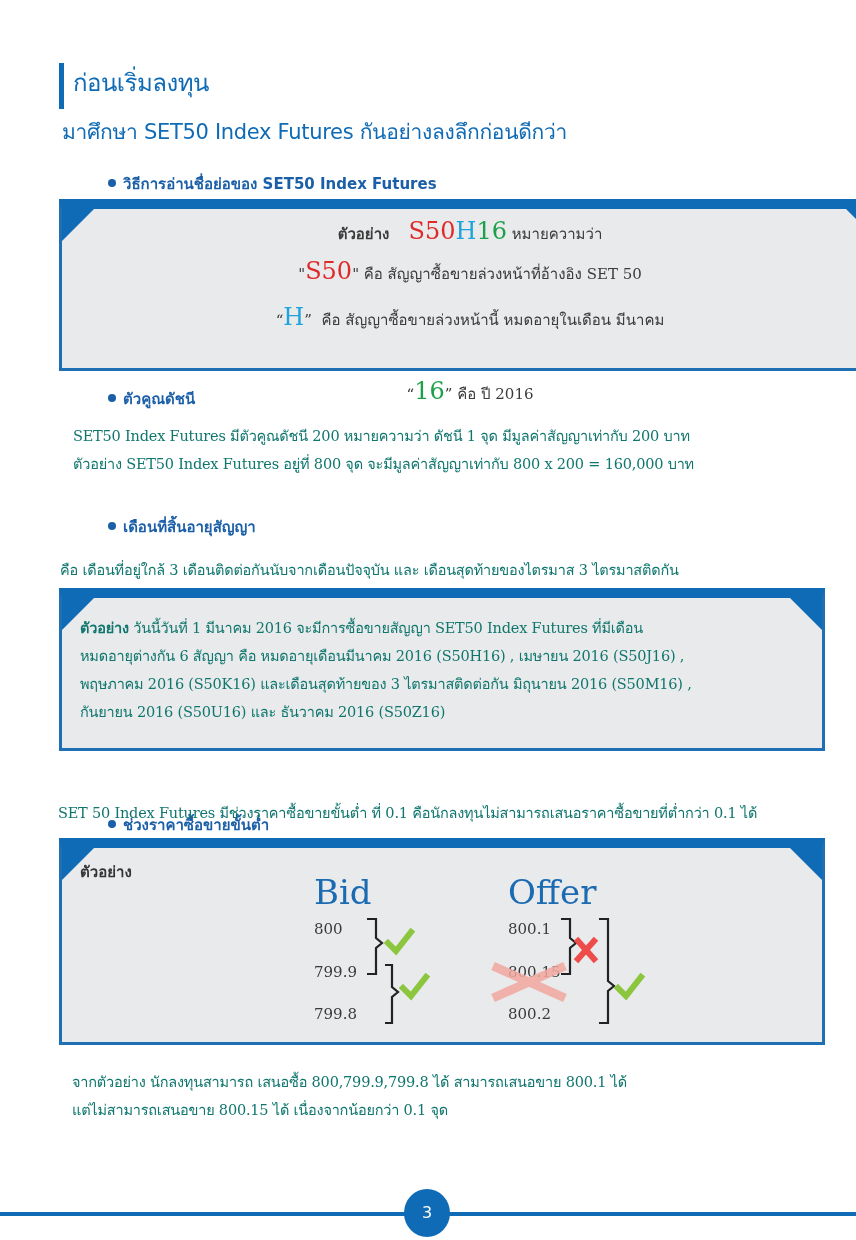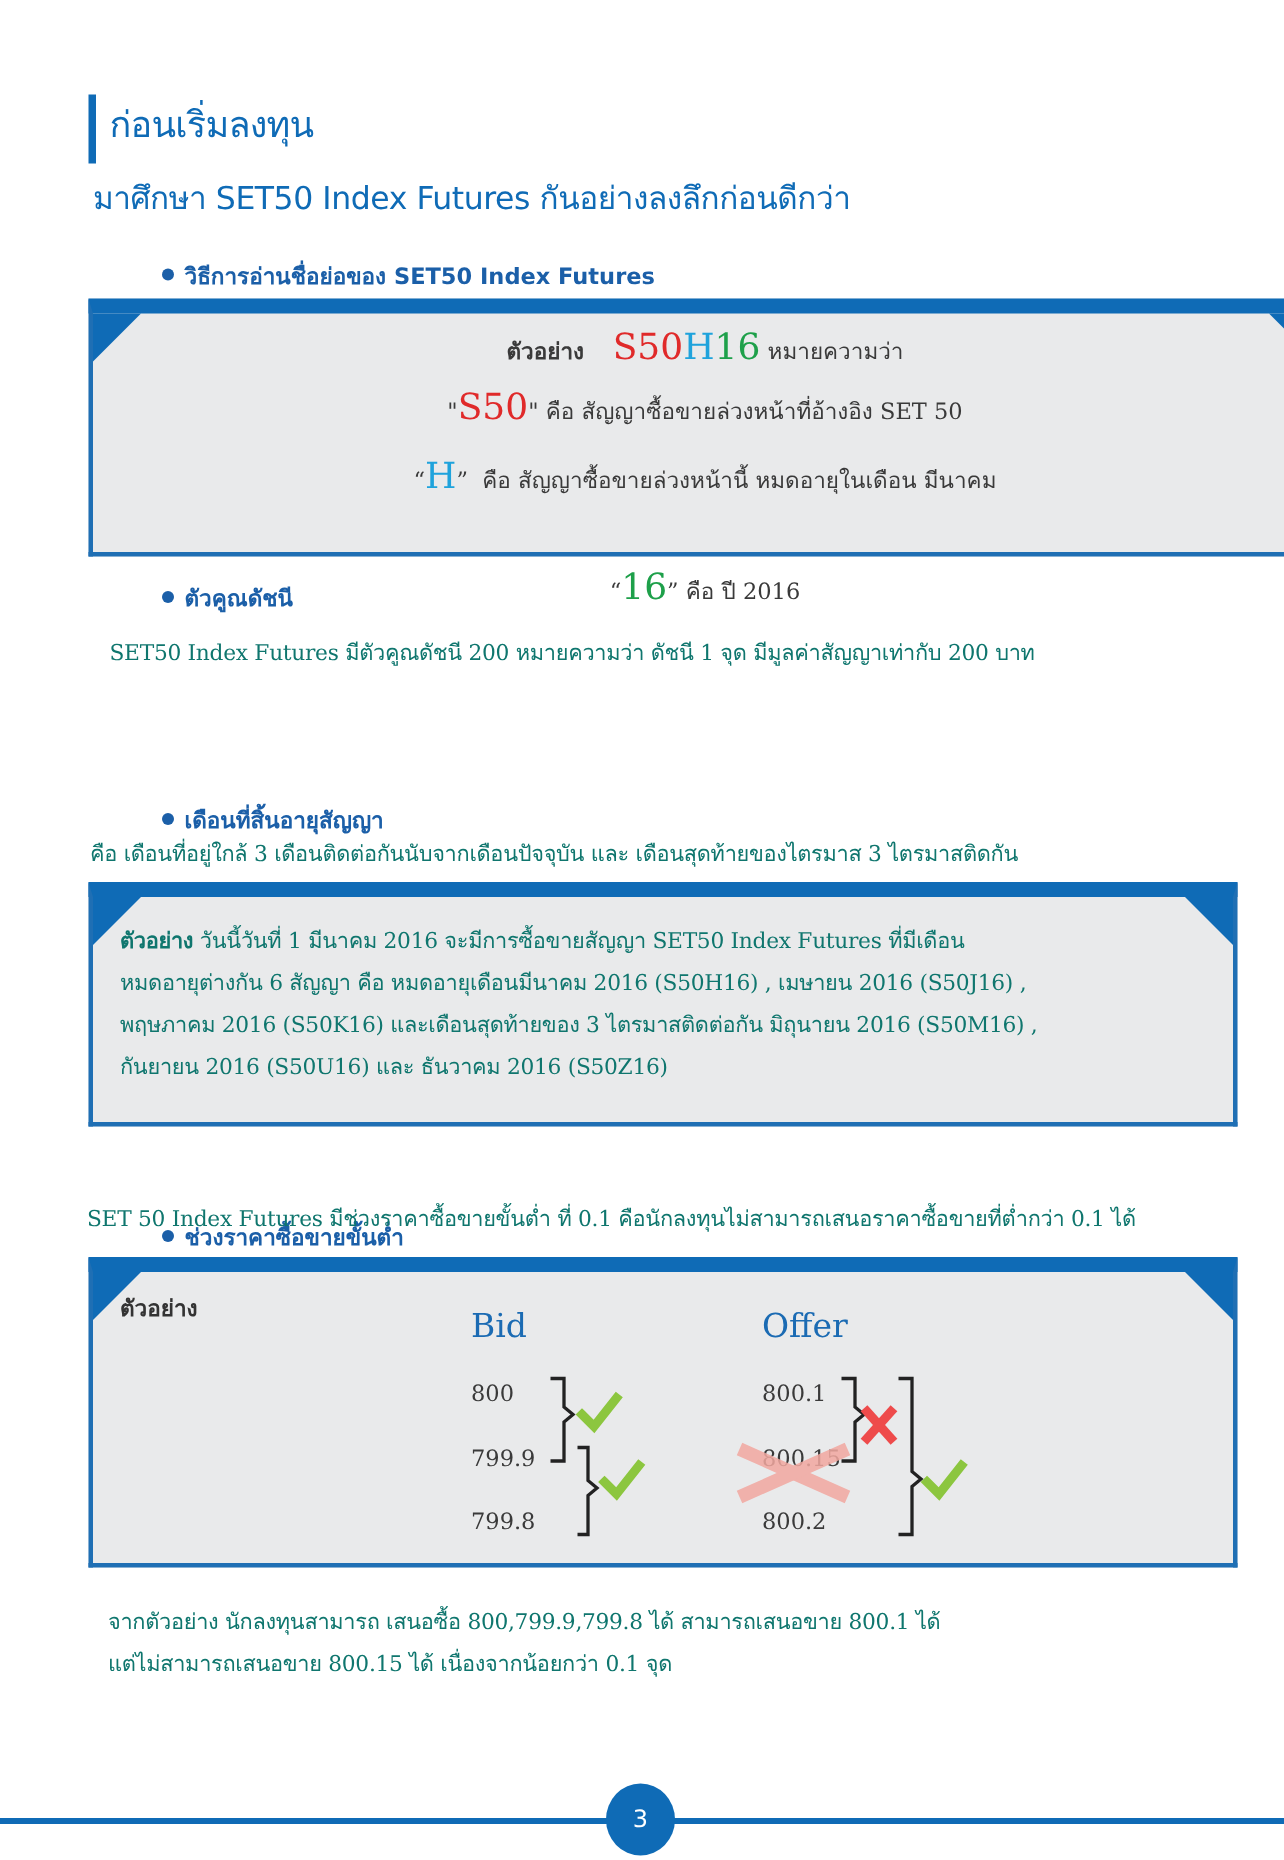--- a/index.html
+++ b/index.html
@@ -27,21 +27,21 @@
 
   .para { font-size: 14.5px; color: #0f766e; line-height: 28px; letter-spacing: -0.2px; }
 
   .center-line { position: absolute; left: 0; right: 0; text-align: center; font-size: 15px; color: #3a3a3a; }
   .red { color: #e02a2a; }
   .cyan { color: #1fa3dc; }
   .green { color: #1ea04a; }
   .big { font-size: 24px; }
   .bold-sans { font-family: "DejaVu Sans", "Liberation Sans", sans-serif; font-weight: bold; }
 
-  .bidoffer-head { font-size: 22px; color: #1b6bb3; }
+  .bidoffer-head { font-size: 34px; color: #1b6bb3; }
   .num { font-size: 15px; color: #3a3a3a; }
 
   .footer-line { left: 0; top: 1212px; width: 856px; height: 4px; background: #0f6bb6; }
   .page-circle { left: 404px; top: 1189px; width: 46px; height: 48px; border-radius: 50%;
                  background: #0f6bb6; color: #ffffff; text-align: center; line-height: 48px;
                  font-family: "DejaVu Sans", "Liberation Sans", sans-serif; font-size: 16px; }
 </style>
 </head>
 <body>
 
@@ -72,23 +72,24 @@
     <span>“</span><span class="big green">16</span><span>”</span>
     <span>คือ ปี 2016</span>
   </div>
 </div>
 
 <div class="abs bullet" style="left:108px; top:387px;">
   <span class="dot"></span><span>ตัวคูณดัชนี</span>
 </div>
 <div class="abs para" style="left:73px; top:422px;">
   <div>SET50 Index Futures มีตัวคูณดัชนี 200 หมายความว่า ดัชนี 1 จุด มีมูลค่าสัญญาเท่ากับ 200 บาท</div>
+  <div>ตัวอย่าง SET50 Index Futures อยู่ที่ 800 จุด จะมีมูลค่าสัญญาเท่ากับ 800 x 200 = 160,000 บาท</div>
 </div>
 
-<div class="abs bullet" style="left:108px; top:535px;">
+<div class="abs bullet" style="left:108px; top:515px;">
   <span class="dot"></span><span>เดือนที่สิ้นอายุสัญญา</span>
 </div>
 <div class="abs para" style="left:60px; top:556px;">คือ เดือนที่อยู่ใกล้ 3 เดือนติดต่อกันนับจากเดือนปัจจุบัน และ เดือนสุดท้ายของไตรมาส 3 ไตรมาสติดกัน</div>
 <div class="abs box" style="left:59px; top:588px; width:766px; height:163px;">
   <div class="corner-l"></div>
   <div class="corner-r"></div>
   <div class="abs para" style="left:18px; top:16px;">
     <div><span class="bold-sans">ตัวอย่าง</span> <span>วันนี้วันที่ 1 มีนาคม 2016 จะมีการซื้อขายสัญญา SET50 Index Futures ที่มีเดือน</span></div>
     <div>หมดอายุต่างกัน 6 สัญญา คือ หมดอายุเดือนมีนาคม 2016 (S50H16) , เมษายน 2016 (S50J16) ,</div>
     <div>พฤษภาคม 2016 (S50K16) และเดือนสุดท้ายของ 3 ไตรมาสติดต่อกัน มิถุนายน 2016 (S50M16) ,</div>

